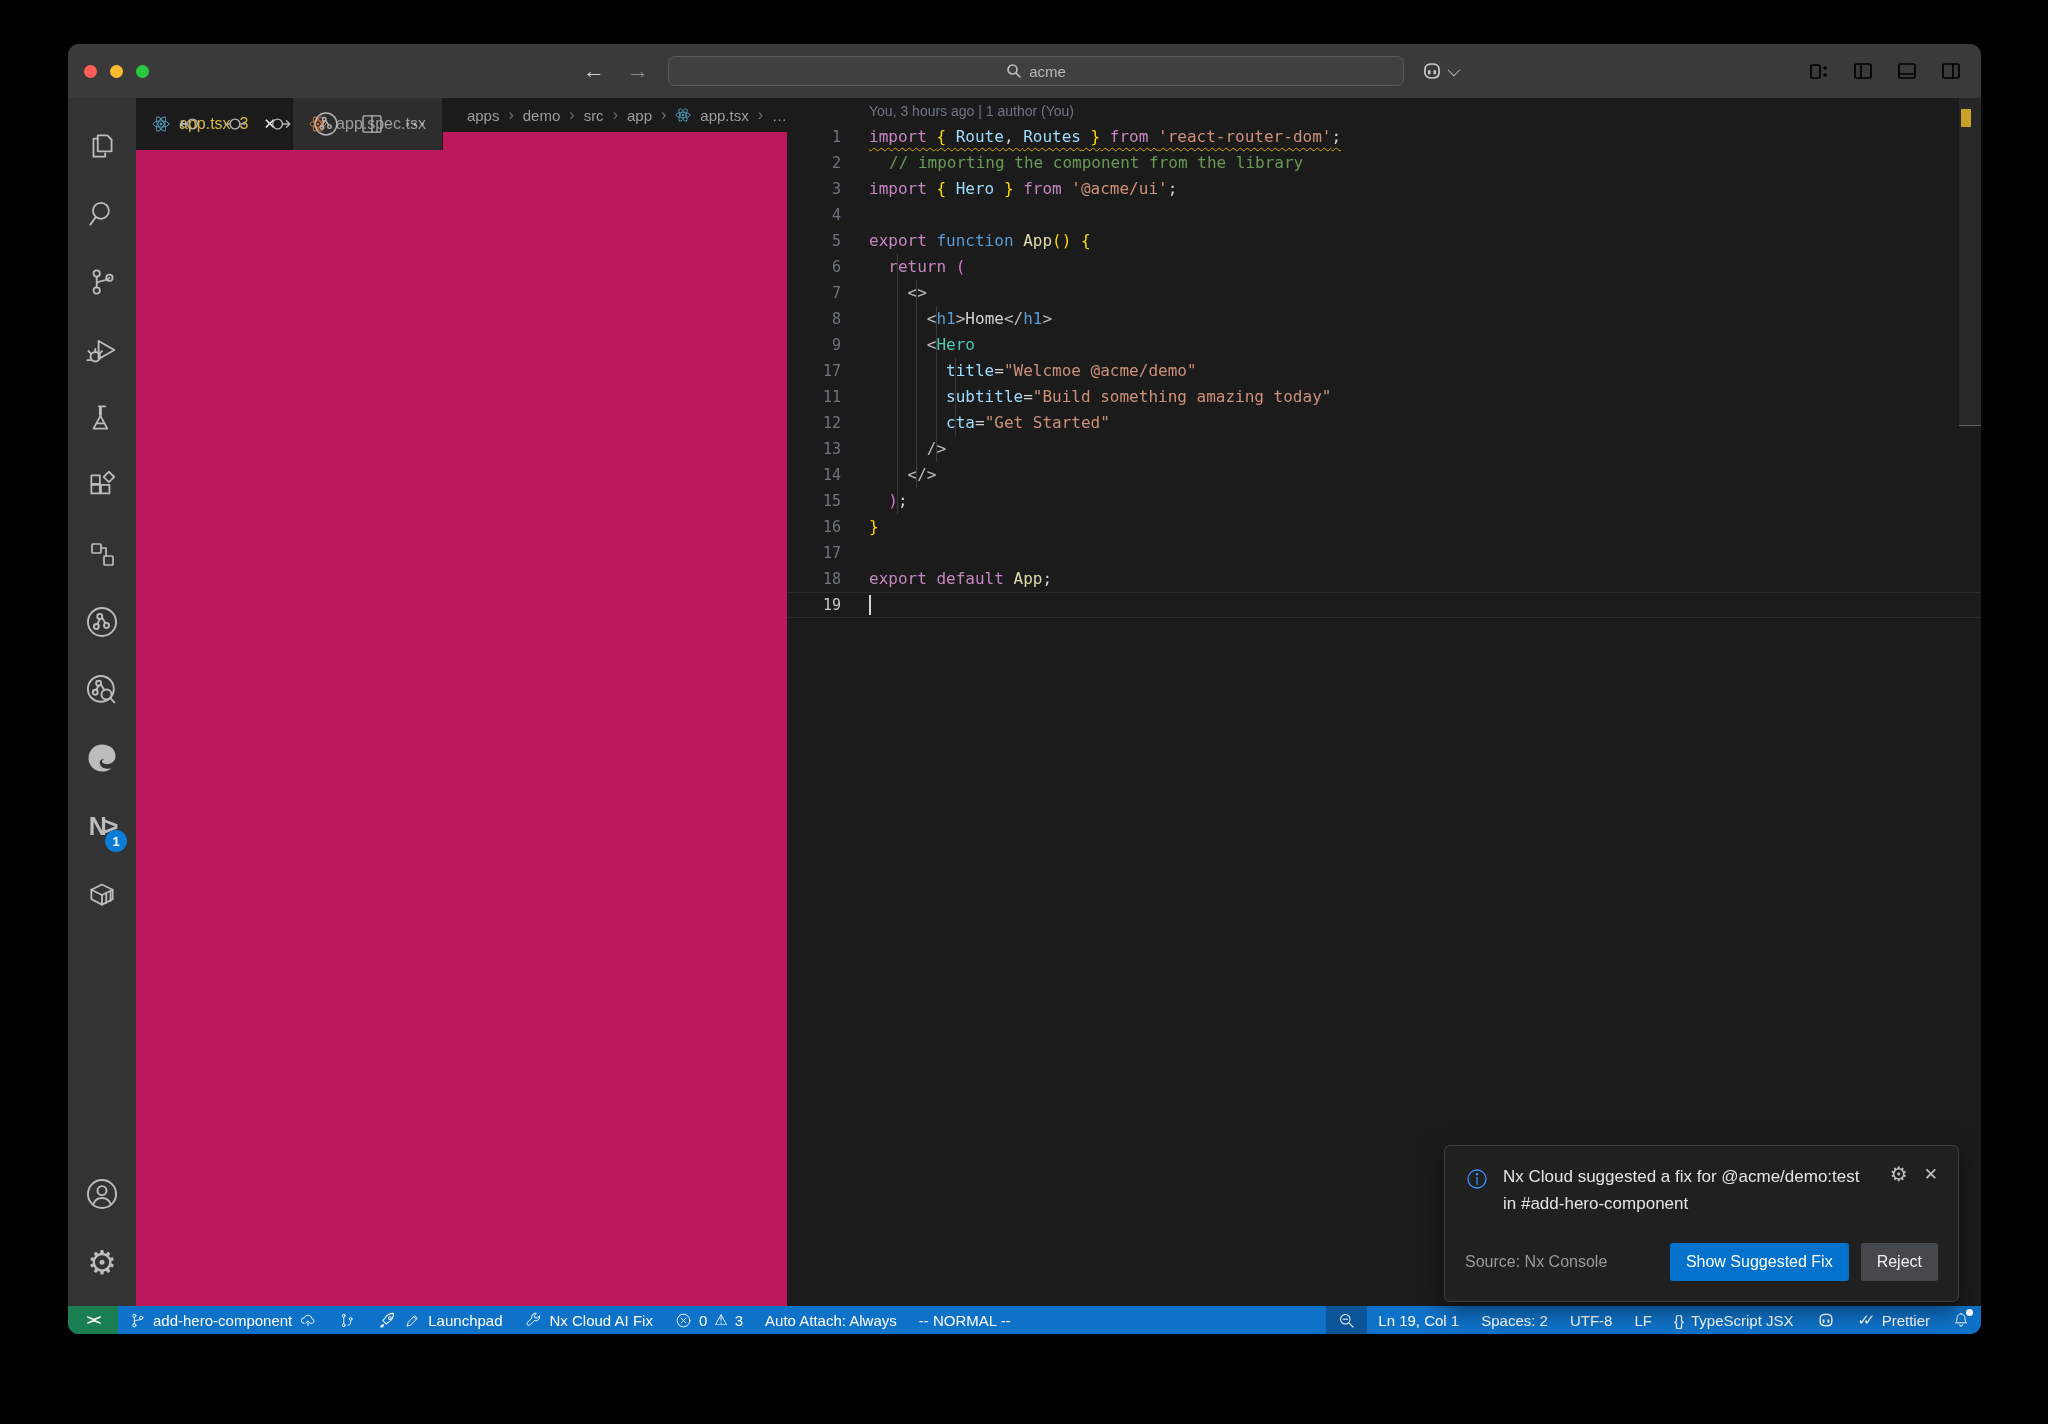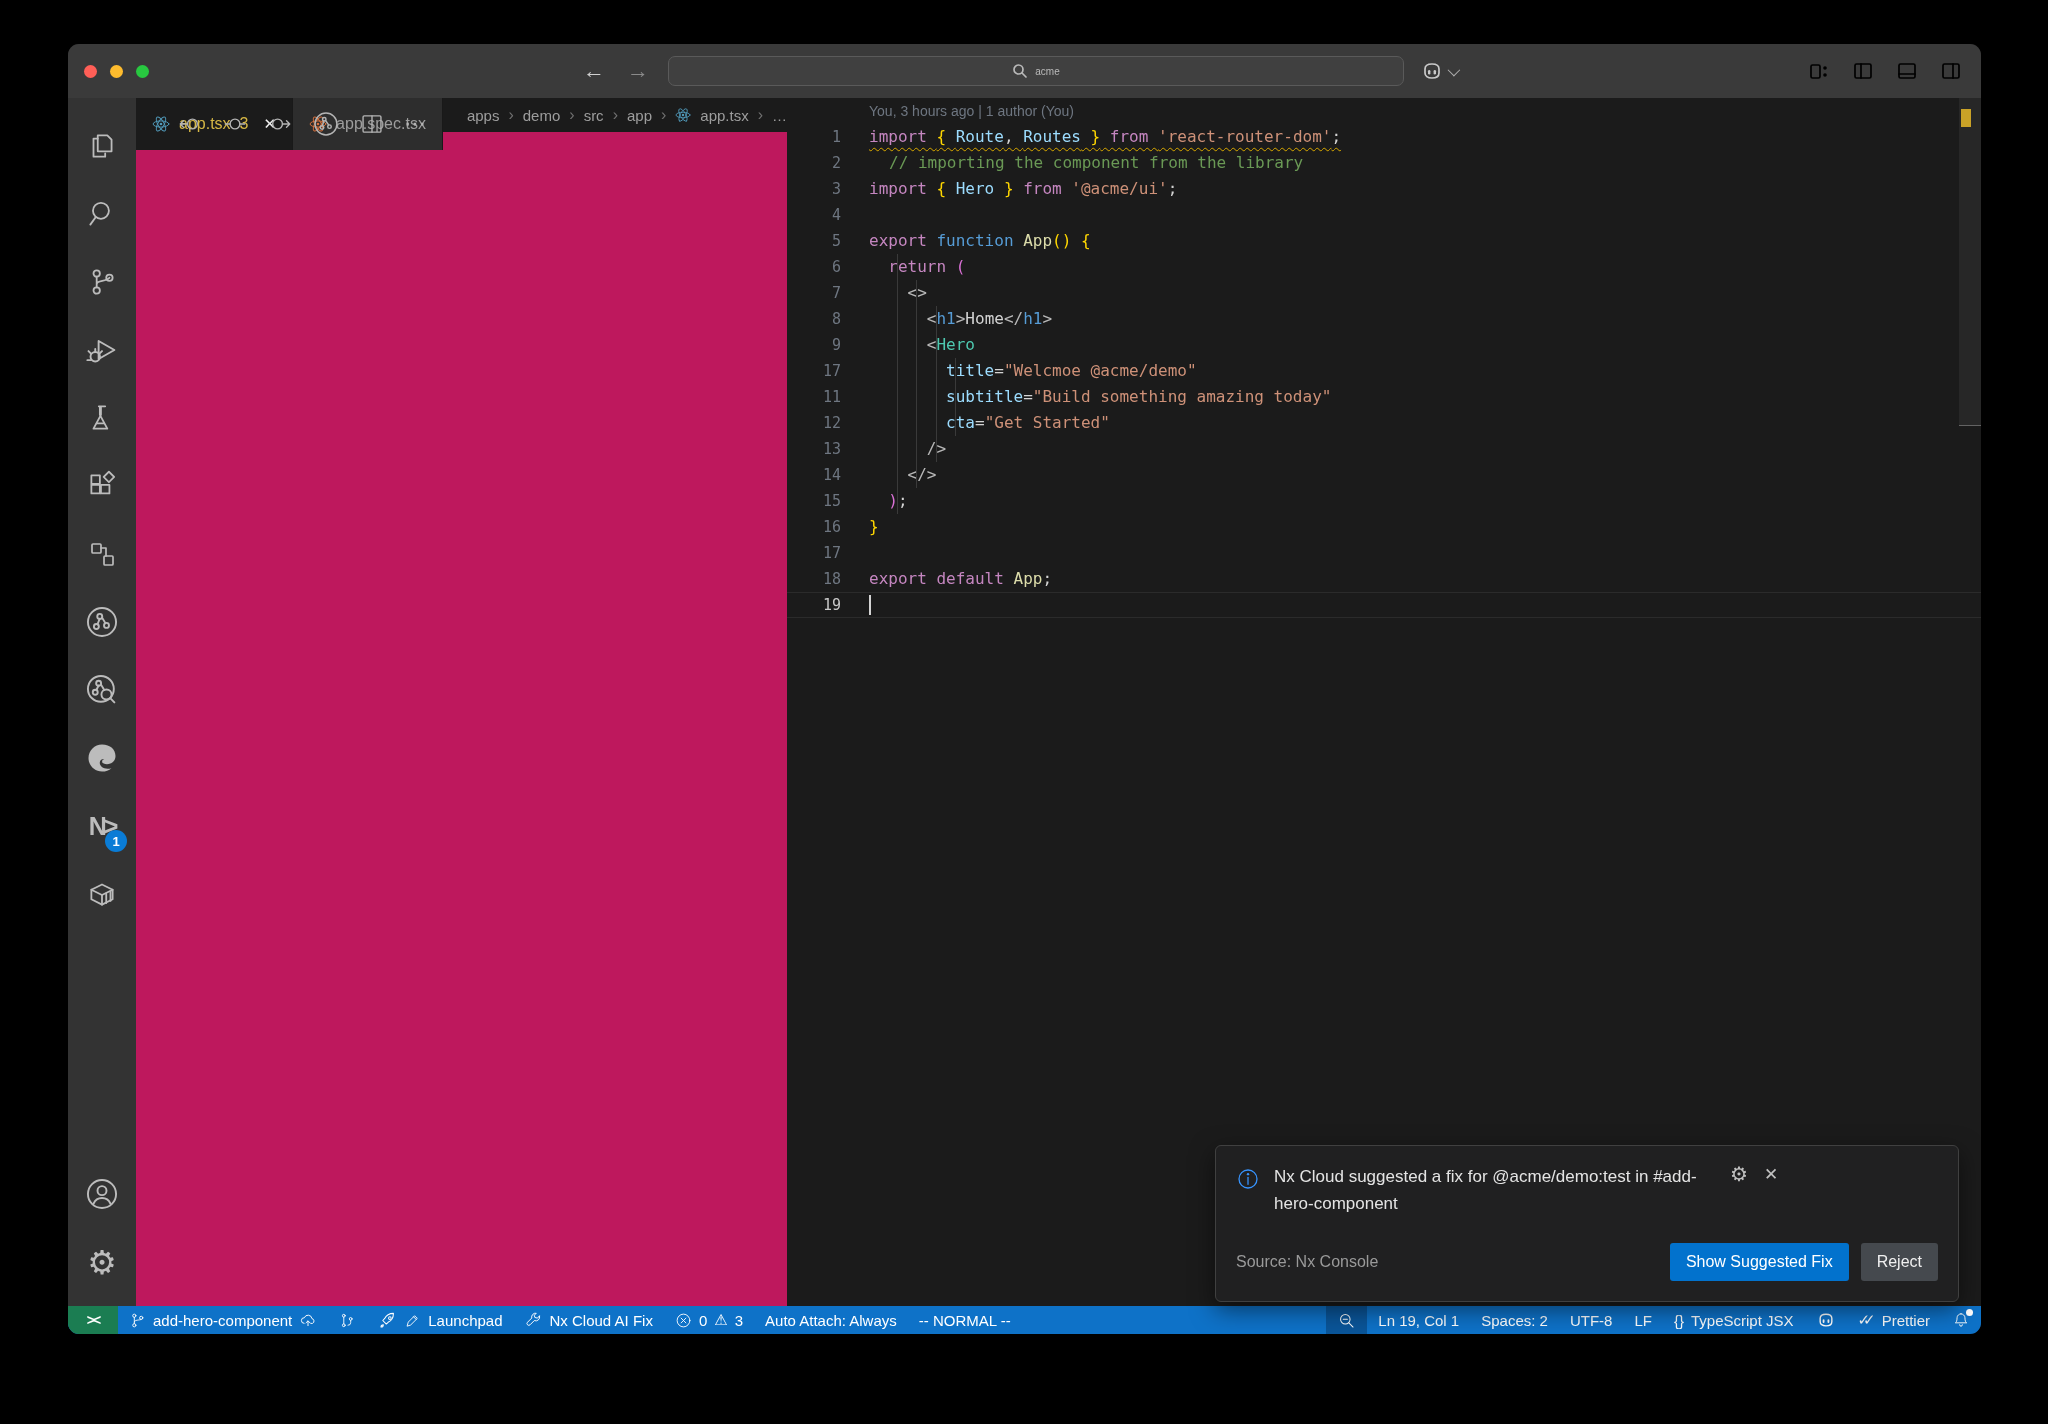--- a/index.html
+++ b/index.html
@@ -14,21 +14,21 @@
   
   .titlebar { position:relative; height:54px; background:#3a3a3a; flex:0 0 auto; }
   .traffic { position:absolute; top:21px; left:16px; display:flex; gap:13px; }
   .light { width:13px; height:13px; border-radius:50%; }
   .nav-arrows { position:absolute; left:515px; top:0; height:54px; display:flex; align-items:center; gap:22px; }
   .nav-arrows .arr { font-size:22px; line-height:1; color:#cfcfcf; cursor:default; }
   .nav-arrows .arr.dim { color:#8a8a8a; }
   .command-center { position:absolute; left:600px; top:12px; width:736px; height:30px;
                     background:#404040; border:1px solid #5a5a5a; border-radius:7px;
                     display:flex; align-items:center; justify-content:center; gap:7px;
-                    color:#b9b9b9; font-size:10px; }
+                    color:#b9b9b9; font-size:15px; }
   .copilot-btn { position:absolute; left:1352px; top:13px; height:28px; display:flex;
                  align-items:center; gap:4px; color:#c9c9c9; }
   .chev-down { width:9px; height:9px; border-right:1.6px solid #b0b0b0; border-bottom:1.6px solid #b0b0b0;
                transform:rotate(45deg) translateY(-2px); }
   .layout-controls { position:absolute; right:18px; top:0; height:54px; display:flex; align-items:center; gap:20px; }
   .layout-controls svg { display:block; }
 
   
   .body-row { display:flex; flex:1 1 auto; min-height:0; }
   .activitybar { width:68px; background:#333333; display:flex; flex-direction:column; align-items:center;
@@ -92,21 +92,21 @@
   .sb-group { display:flex; align-items:stretch; }
   .sb-group.right { margin-left:auto; }
   .sb-item { display:flex; align-items:center; gap:7px; padding:0 11px; white-space:nowrap; }
   .sb-item svg { display:block; }
   .sb-item.dark { background:var(--statusbar_dark); }
   .sb-checks { letter-spacing:-7px; font-size:15px; padding-right:6px; }
   .bell-wrap { position:relative; }
   .bell-dot { position:absolute; right:-3px; top:-2px; width:7px; height:7px; border-radius:50%; background:#fff; }
 
   
-  .toast { position:absolute; right:22px; bottom:32px; width:744px; background:#202021;
+  .toast { position:absolute; right:22px; bottom:32px; width:515px; background:#202021;
            border:1px solid #404040; border-radius:6px; box-shadow:0 8px 24px rgba(0,0,0,.5);
            padding:18px 20px 20px 20px; z-index:5; }
   .toast-top { display:flex; align-items:flex-start; }
   .toast-msg { flex:1 1 auto; color:#e4e4e4; font-size:17px; line-height:1.55; padding:0 14px; max-width:470px; }
   .toast-controls { display:flex; gap:16px; color:#c0c0c0; align-items:center; }
   .toast-controls .gear-sm { font-size:20px; line-height:1; }
   .toast-controls .close-sm { font-size:17px; line-height:1; }
   .toast-bottom { display:flex; align-items:center; margin-top:26px; }
   .toast-source { color:#9a9a9a; font-size:16px; flex:1 1 auto; }
   .btn { border:none; border-radius:3px; font-size:16px; height:38px; padding:0 16px;

